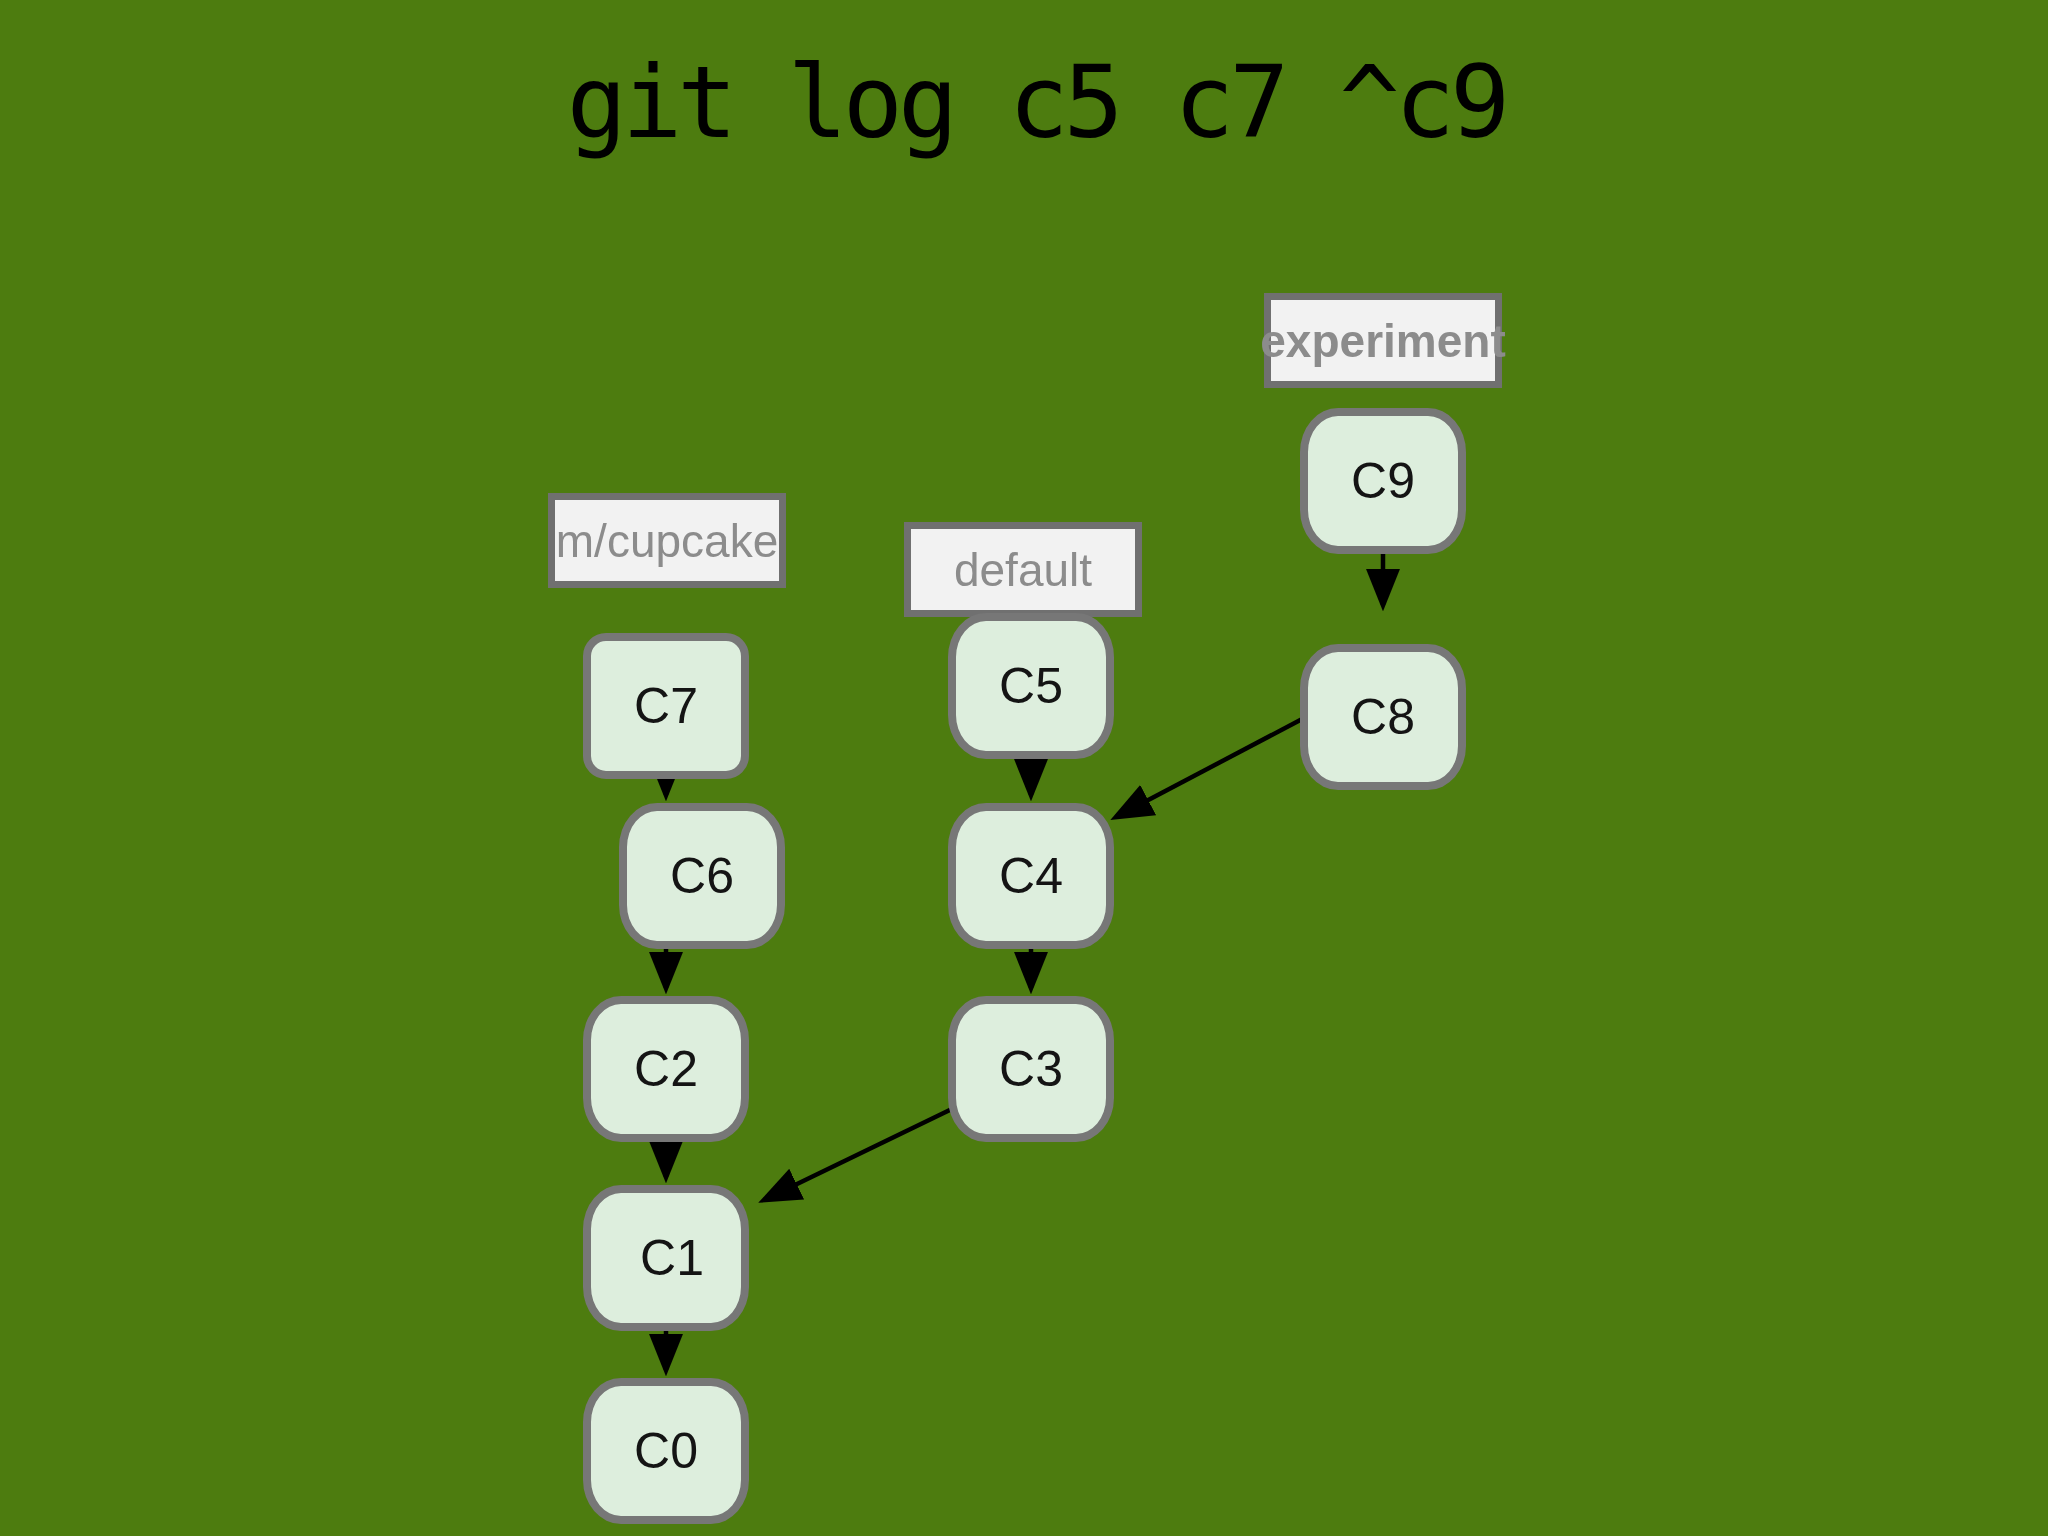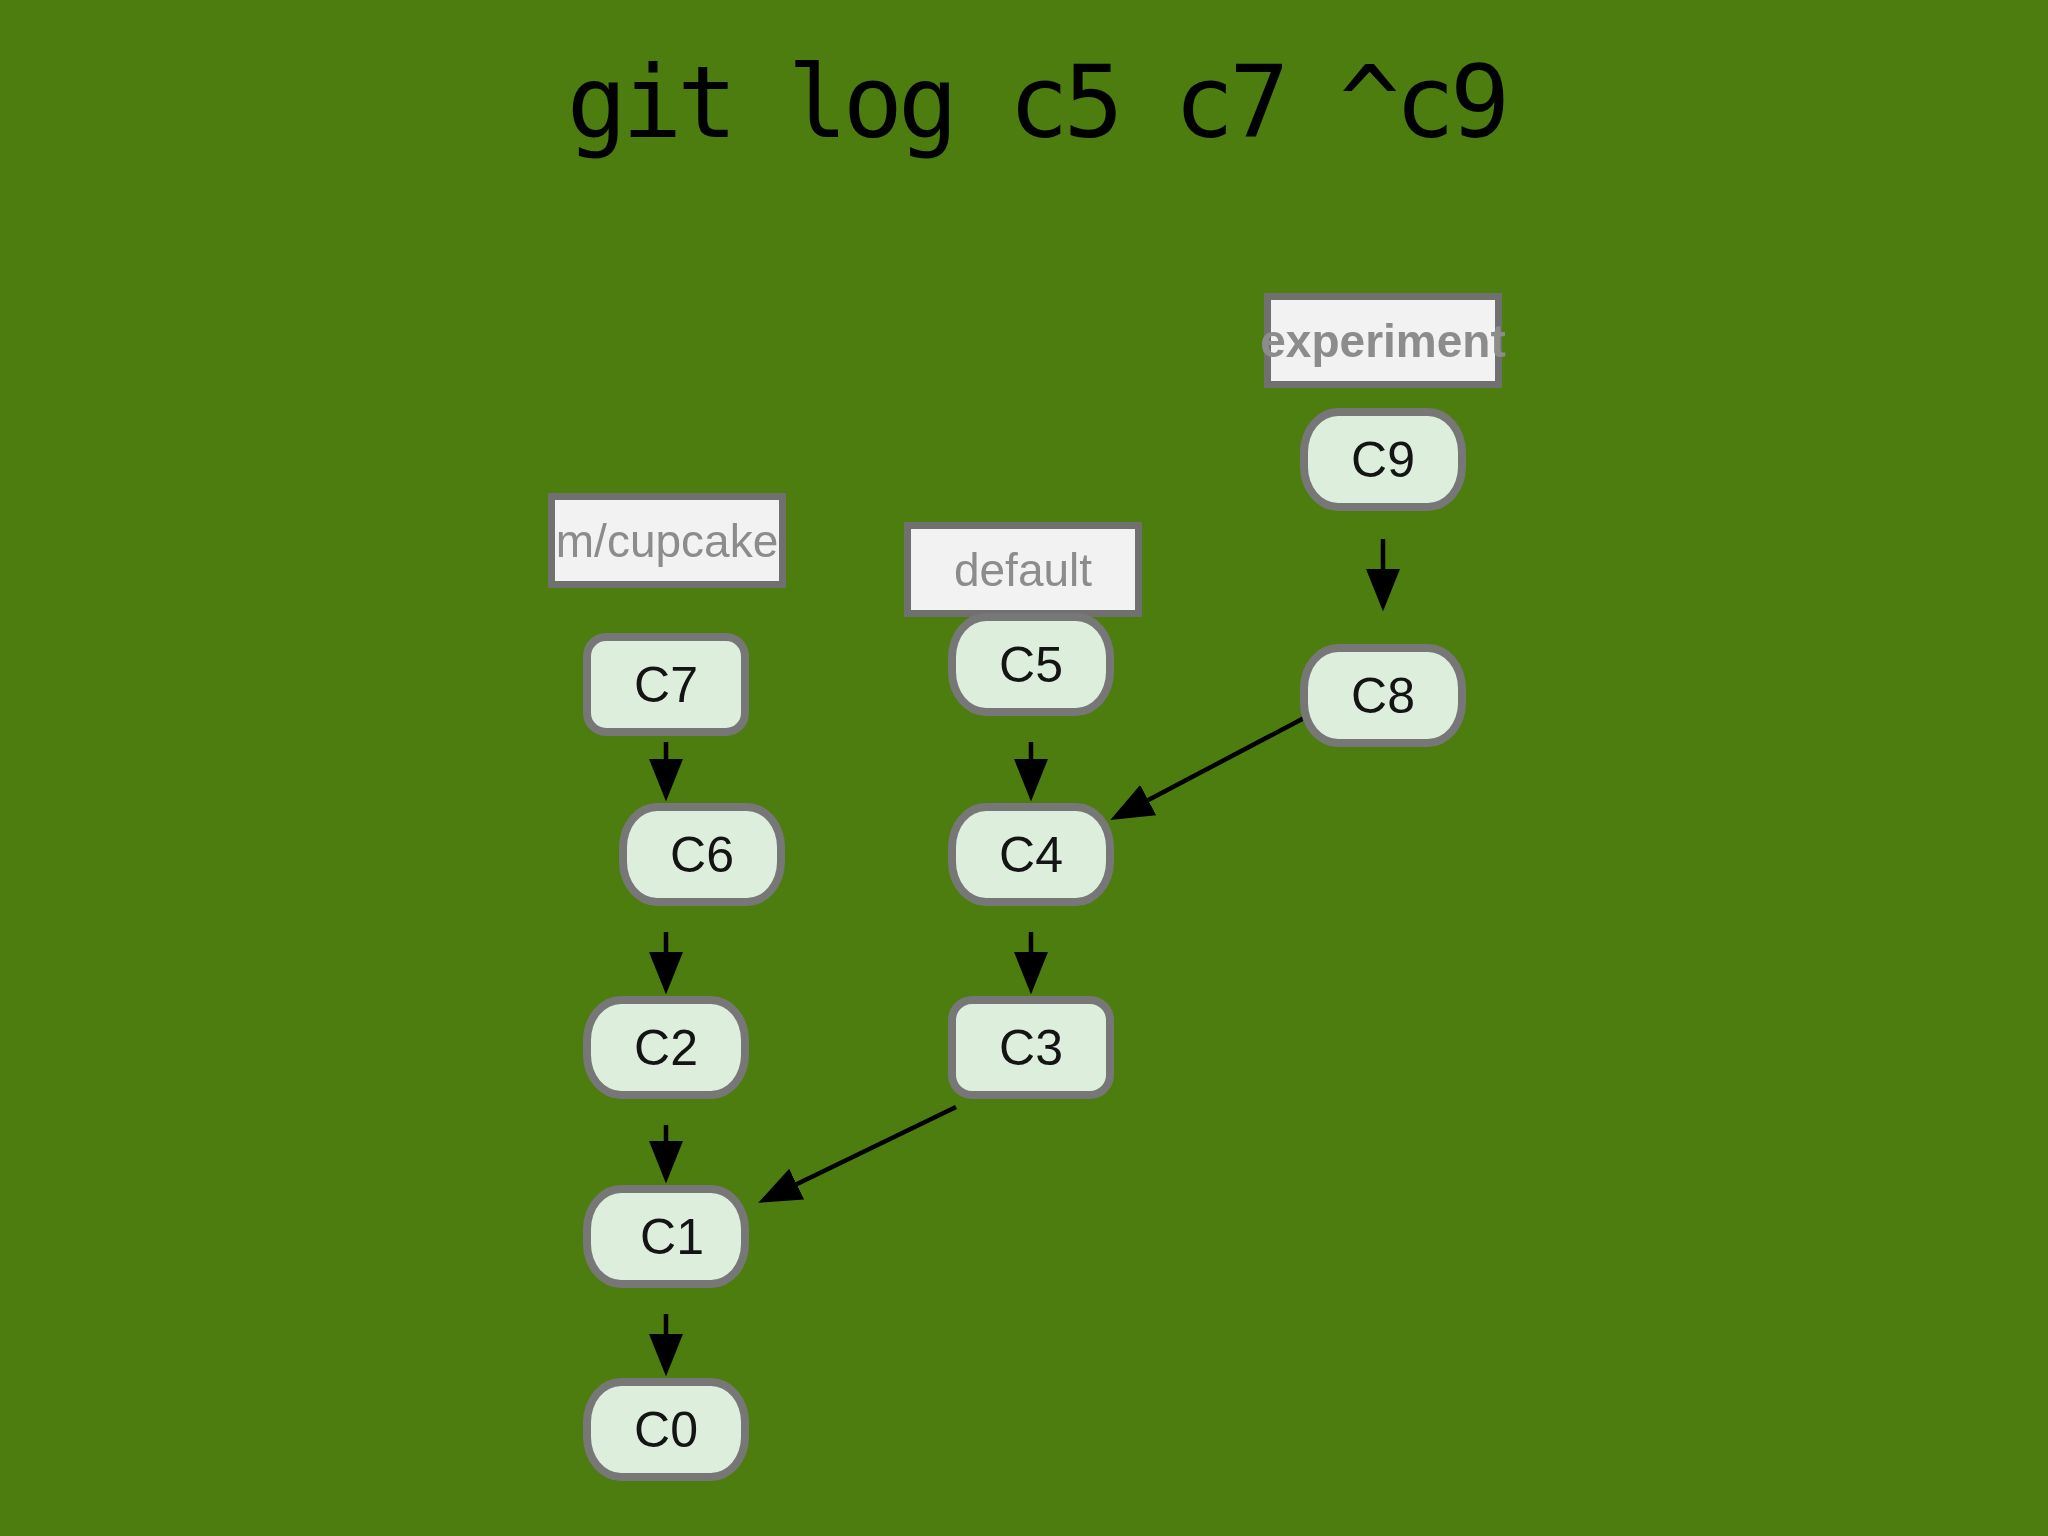--- a/index.html
+++ b/index.html
@@ -26,21 +26,21 @@
   .edges-svg {
     position: absolute;
     left: 0;
     top: 0;
     width: 2048px;
     height: 1536px;
   }
   .commit-node {
     position: absolute;
     width: 166px;
-    height: 103px;
+    height: 146px;
     box-sizing: border-box;
     background: #ddeedd;
     border: 8px solid #777777;
     border-radius: 38px / 44px;
     display: flex;
     align-items: center;
     justify-content: center;
     font-size: 50px;
     color: #141414;
   }
@@ -58,21 +58,21 @@
     color: #8c8c8c;
   }
   
   .pos-c9 { left: 1300px; top: 408px; }
   .pos-c8 { left: 1300px; top: 644px; }
   .pos-c7 { left: 583px;  top: 633px; border-radius: 23px; }
   .pos-c5 { left: 948px;  top: 613px; }
   .pos-c6 { left: 583px;  top: 803px; margin-left: 36px; }
   .pos-c4 { left: 948px;  top: 803px; }
   .pos-c2 { left: 583px;  top: 996px; }
-  .pos-c3 { left: 948px;  top: 996px; border-radius: 24px; }
+  .pos-c3 { left: 948px;  top: 996px; }
   .pos-c1 { left: 583px;  top: 1185px; padding-left: 12px; }
   .pos-c0 { left: 583px;  top: 1378px; }
   
   .pos-label-mcupcake  { left: 548px;  top: 493px; }
   .pos-label-default   { left: 904px;  top: 522px; }
   .pos-label-experiment{ left: 1264px; top: 293px; font-weight: bold; }
   .edge-line {
     stroke: #000000;
     stroke-width: 4.5;
     fill: none;

